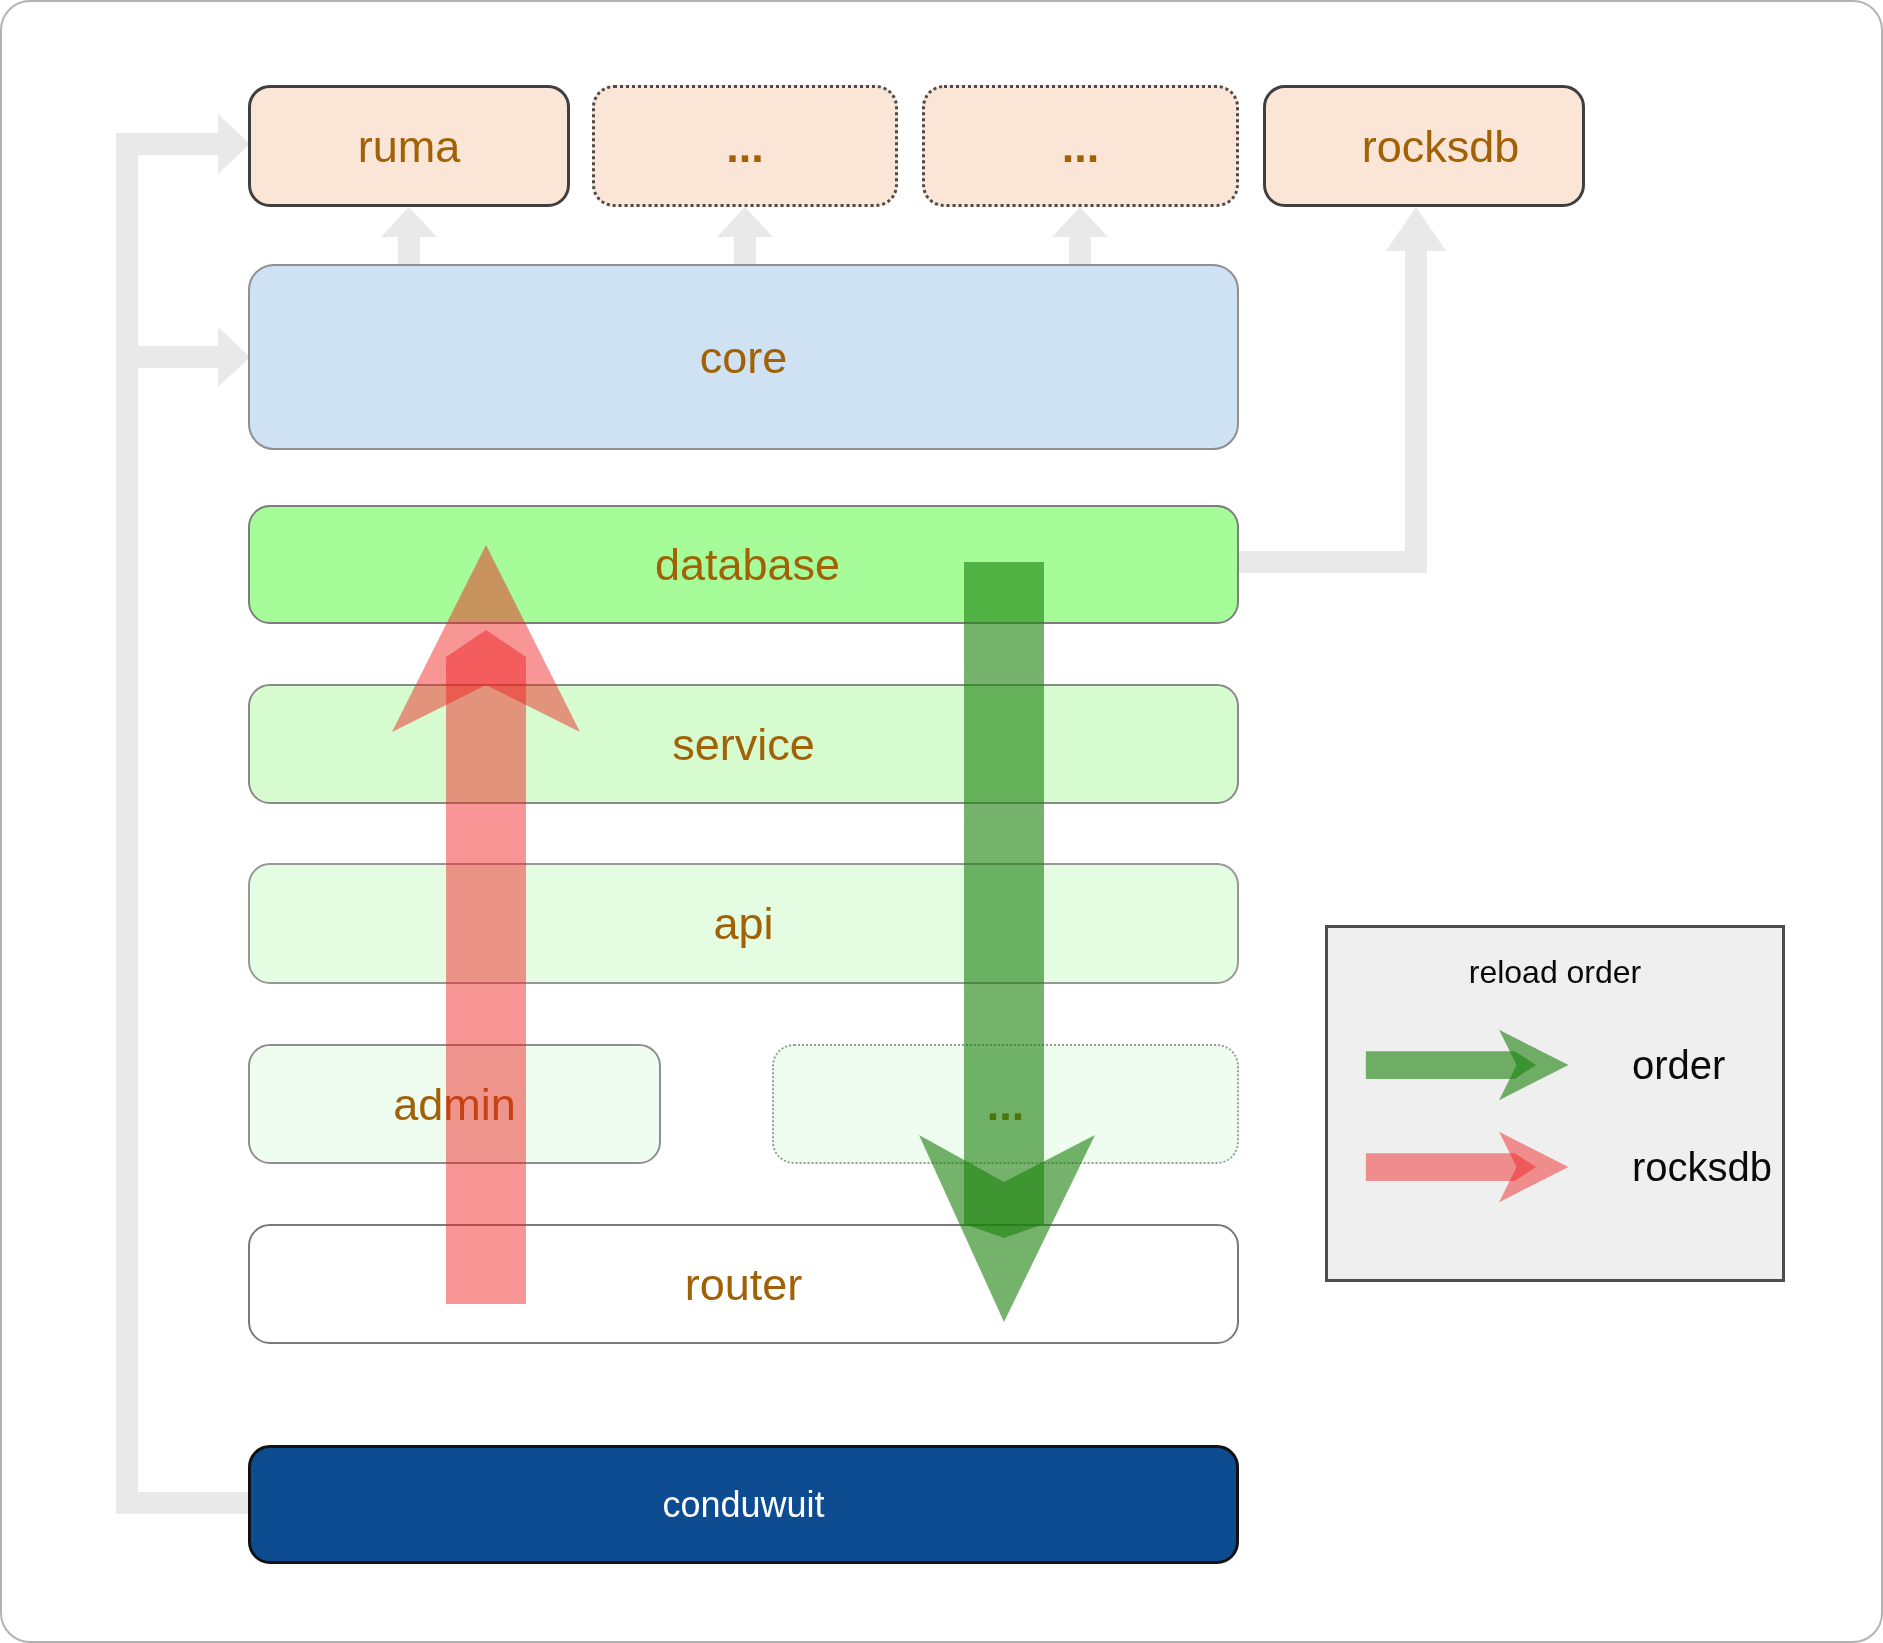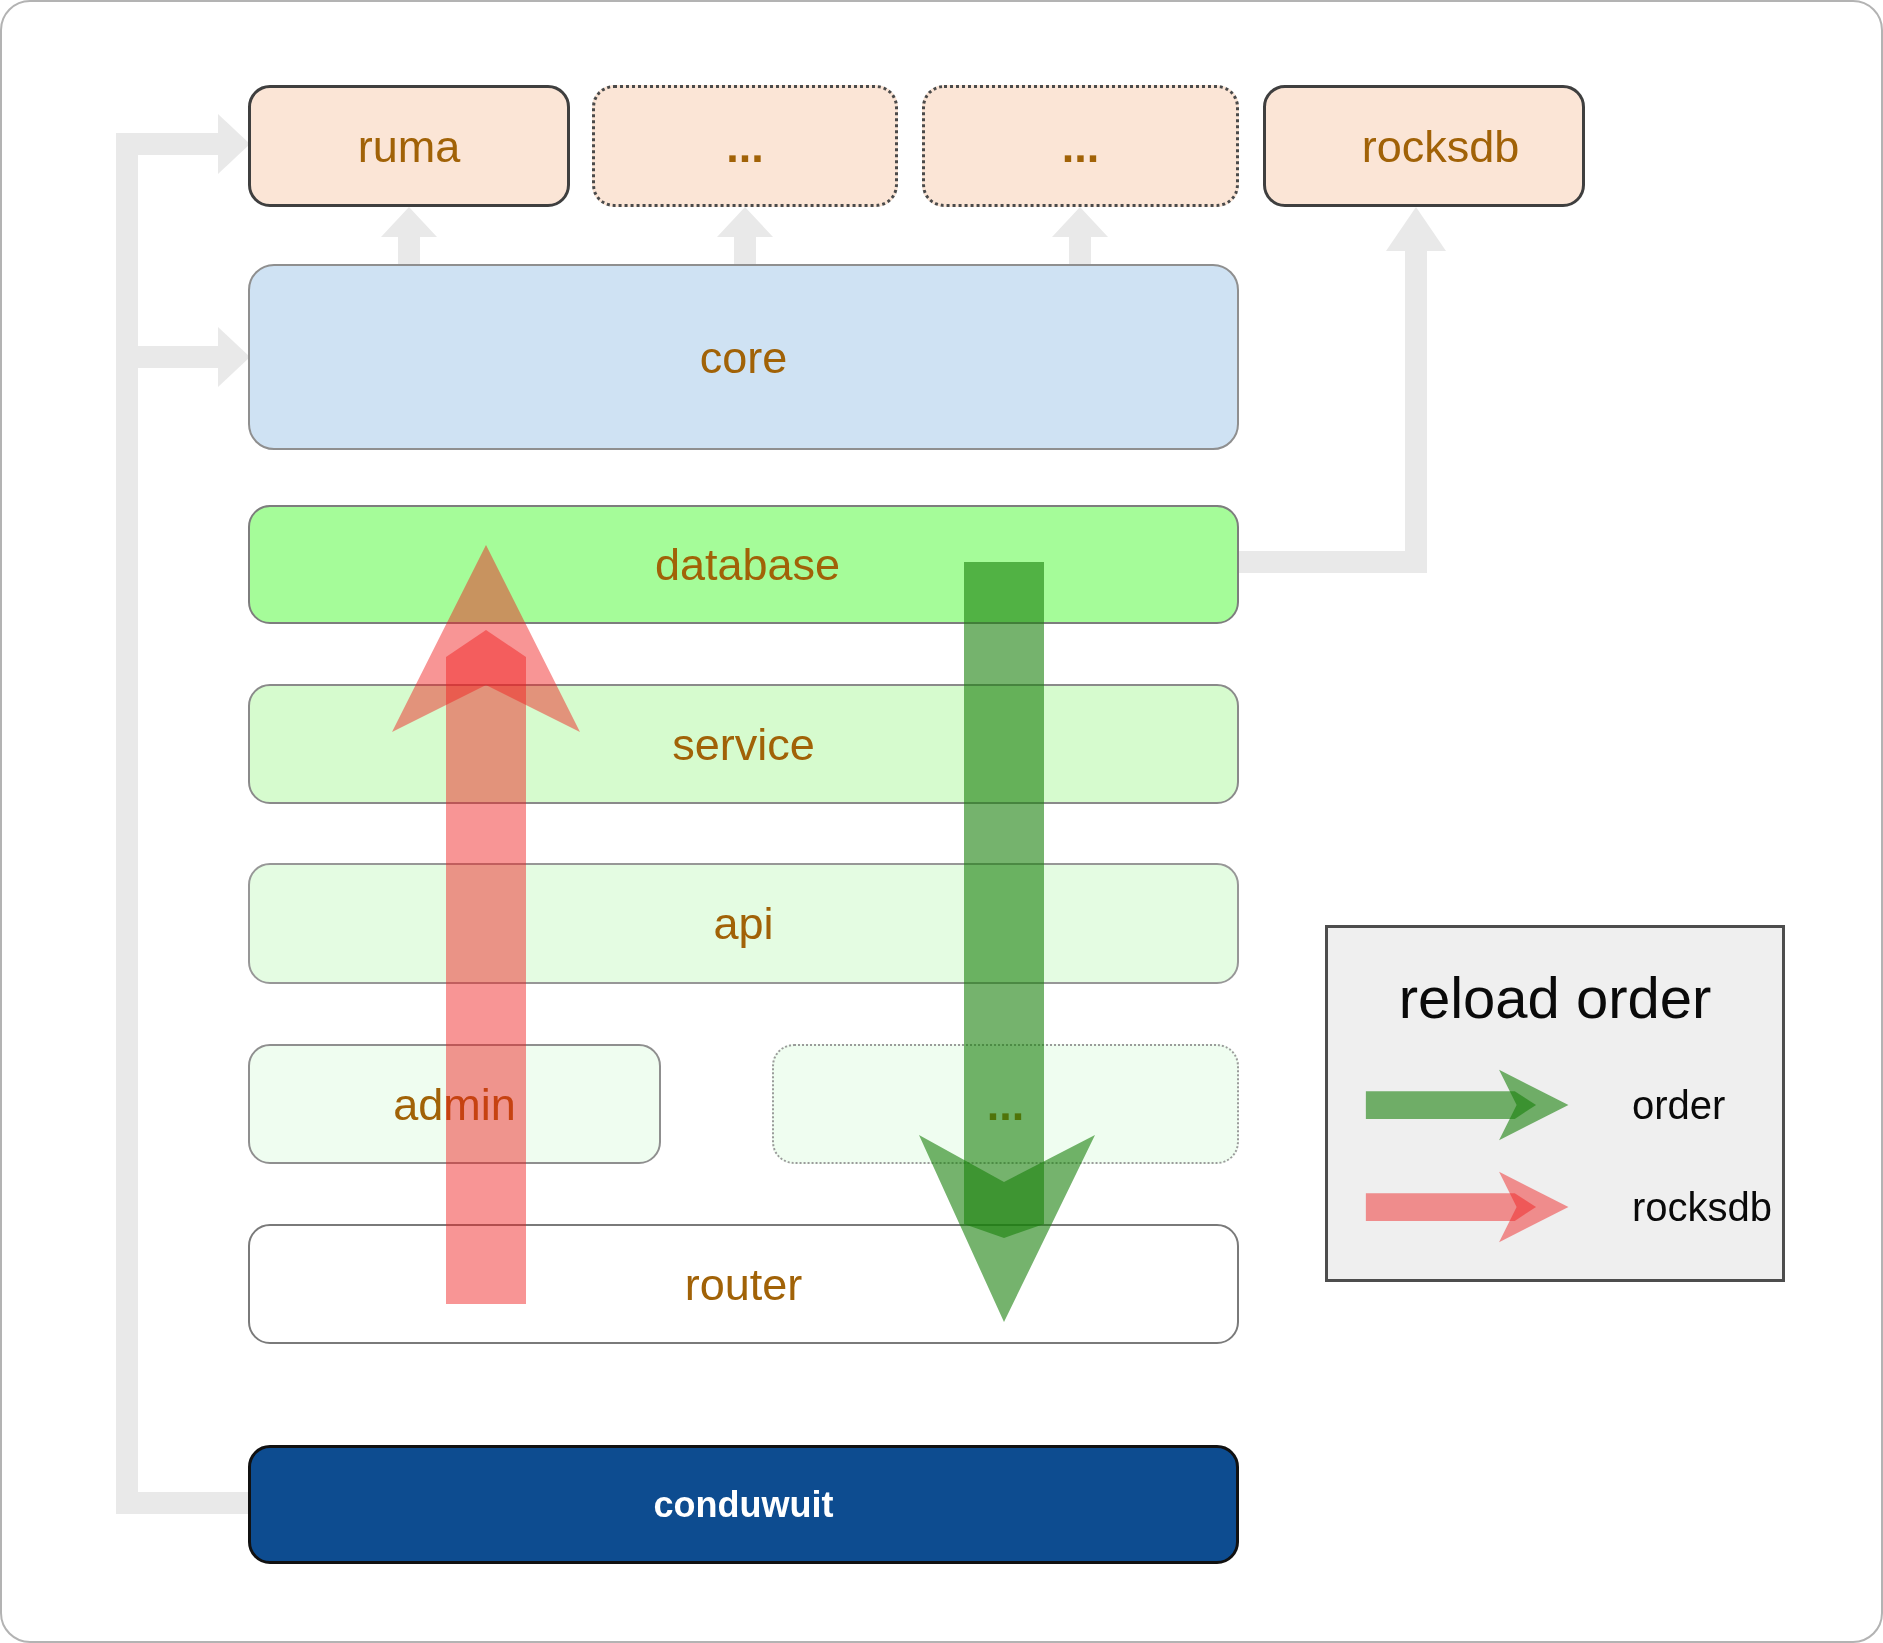--- a/index.html
+++ b/index.html
@@ -33,29 +33,29 @@
   .etop2{left:920px;top:83px;width:317px;height:122px;}
   .rocksdb{left:1261px;top:83px;width:322px;height:122px;padding-left:33px;}
   .ellipsis{font-weight:700;}
   .core{left:246px;top:262px;width:991px;height:186px;background:#cfe2f3;border:2px solid #8f8f8f;border-radius:26px;}
   .database{left:246px;top:503px;width:991px;height:119px;background:#a5fc99;border:2px solid #7d7d7d;padding-left:8px;}
   .service{left:246px;top:682px;width:991px;height:120px;background:#d6fbce;border:2px solid #8a8a8a;}
   .api{left:246px;top:861px;width:991px;height:121px;background:#e4fce2;border:2px solid #979797;}
   .admin{left:246px;top:1042px;width:413px;height:120px;background:#effdf0;border:2px solid #8f8f8f;}
   .eadmin{left:770px;top:1042px;width:467px;height:120px;background:#effdf0;border:2px dotted #9b9b9b;}
   .router{left:246px;top:1222px;width:991px;height:120px;background:#ffffff;border:2px solid #7a7a7a;}
-  .conduwuit{left:246px;top:1443px;width:991px;height:119px;background:#0d4c90;border:3px solid #111111;color:#ffffff;font-weight:700;font-size:36px;}
+  .conduwuit{left:246px;top:1443px;width:991px;height:119px;background:#0d4c90;border:3px solid #111111;color:#ffffff;font-weight:400;font-size:36px;}
   .legend{
     position:absolute;left:1323px;top:923px;width:460px;height:357px;
     background:#efefef;border:3px solid #4d4d4d;box-sizing:border-box;
     z-index:1;
   }
   .legend-title{
-    text-align:center;margin-top:36px;
-    font-size:58px;color:#0a0a0a;font-weight:500;
+    text-align:center;margin-top:26px;
+    font-size:32px;color:#0a0a0a;font-weight:500;
   }
   .legend-row{
     display:flex;align-items:center;
     margin-left:36px;
   }
   .legend-row.first{margin-top:32px;}
   .legend-row.second{margin-top:18px;}
   .legend-arrow{width:222px;height:84px;flex:0 0 auto;}
   .legend-label{font-size:40px;color:#0a0a0a;margin-left:46px;}
 </style>

